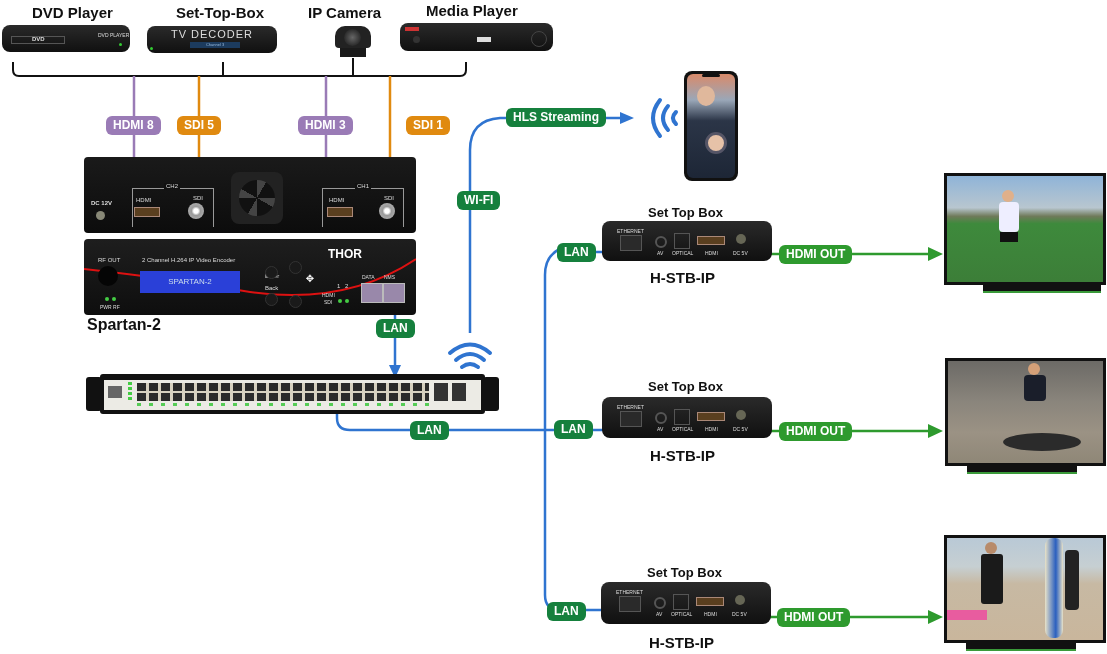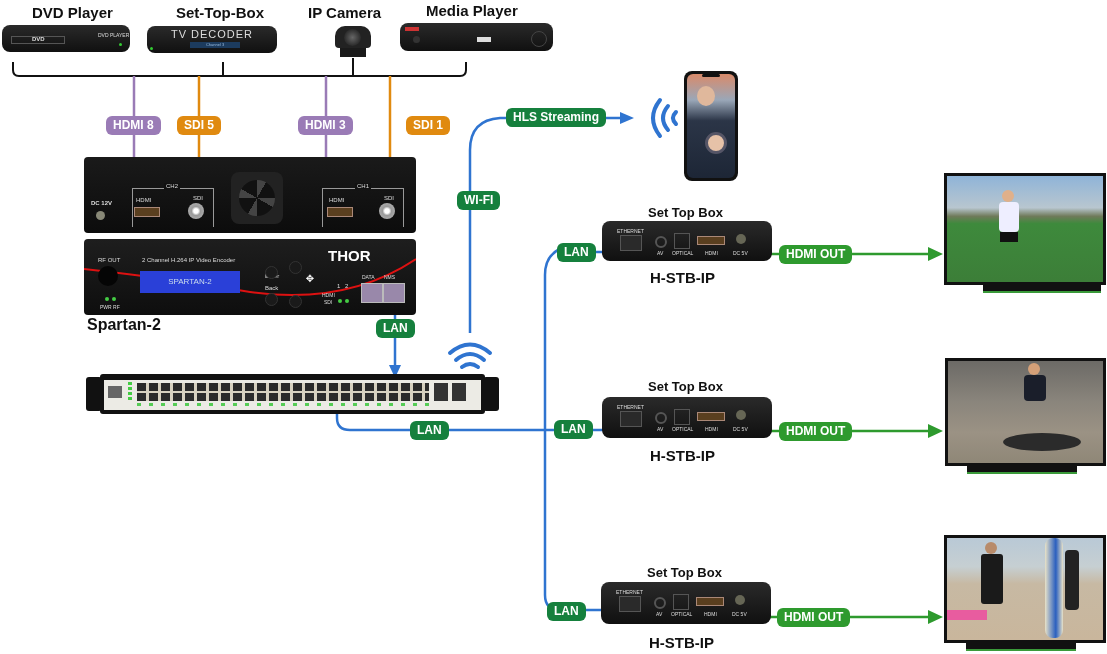--- a/index.html
+++ b/index.html
@@ -147,21 +147,21 @@
   <div class="tiny" style="left:16px;top:65px;font-size:5px;">PWR RF</div>
   <div class="tiny" style="left:58px;top:18px;font-size:6px;">2 Channel H.264 IP Video Encoder</div>
   <div class="abs" style="left:56px;top:32px;width:100px;height:22px;background:#2a40d8;color:#cde;font-size:8px;line-height:22px;text-align:center;">SPARTAN-2</div>
   <div class="tiny" style="left:181px;top:34px;">Enter</div>
   <div class="tiny" style="left:181px;top:46px;">Back</div>
   <div class="abs" style="left:181px;top:27px;width:11px;height:11px;background:#1a1a1a;border:1px solid #333;border-radius:50%;"></div>
   <div class="abs" style="left:181px;top:54px;width:11px;height:11px;background:#1a1a1a;border:1px solid #333;border-radius:50%;"></div>
   <div class="abs" style="left:205px;top:22px;width:11px;height:11px;background:#1a1a1a;border:1px solid #333;border-radius:50%;"></div>
   <div class="abs" style="left:205px;top:56px;width:11px;height:11px;background:#1a1a1a;border:1px solid #333;border-radius:50%;"></div>
   <div class="abs" style="left:220px;top:34px;width:12px;height:12px;color:#fff;font-size:10px;text-align:center;line-height:12px;">✥</div>
-  <div class="abs" style="left:244px;top:8px;color:#fff;font-size:15px;font-weight:bold;text-align:center;">THOR</div>
+  <div class="abs" style="left:244px;top:8px;color:#fff;font-size:12px;font-weight:bold;text-align:center;">THOR</div>
   <div class="tiny" style="left:253px;top:44px;">1</div>
   <div class="tiny" style="left:261px;top:44px;">2</div>
   <div class="tiny" style="left:238px;top:53px;font-size:5px;">HDMI</div>
   <div class="tiny" style="left:240px;top:60px;font-size:5px;">SDI</div>
   <div class="abs" style="left:254px;top:60px;width:4px;height:4px;background:#4c4;border-radius:50%;"></div>
   <div class="abs" style="left:261px;top:60px;width:4px;height:4px;background:#4c4;border-radius:50%;"></div>
   <div class="tiny" style="left:278px;top:35px;font-size:5px;">DATA</div>
   <div class="tiny" style="left:300px;top:35px;font-size:5px;">NMS</div>
   <div class="abs" style="left:277px;top:44px;width:20px;height:18px;background:#98a;border:1px solid #bbb;"></div>
   <div class="abs" style="left:299px;top:44px;width:20px;height:18px;background:#98a;border:1px solid #bbb;"></div>

